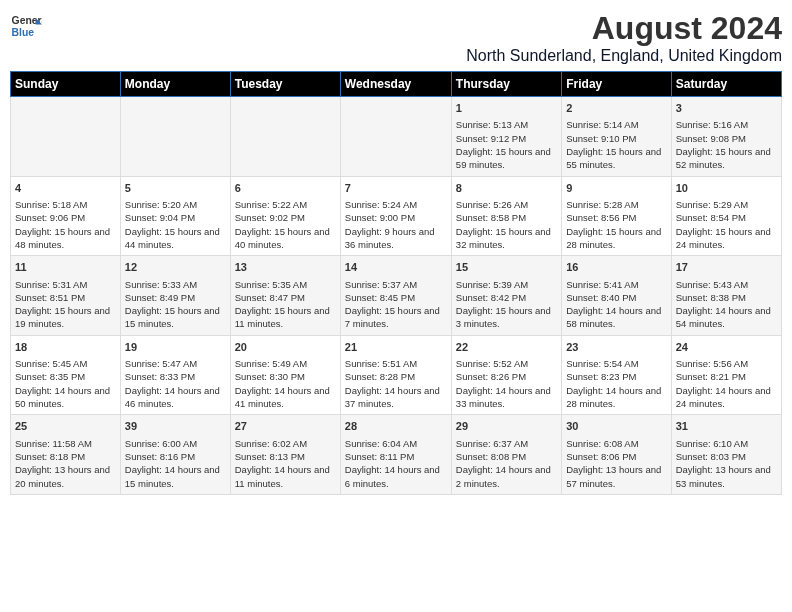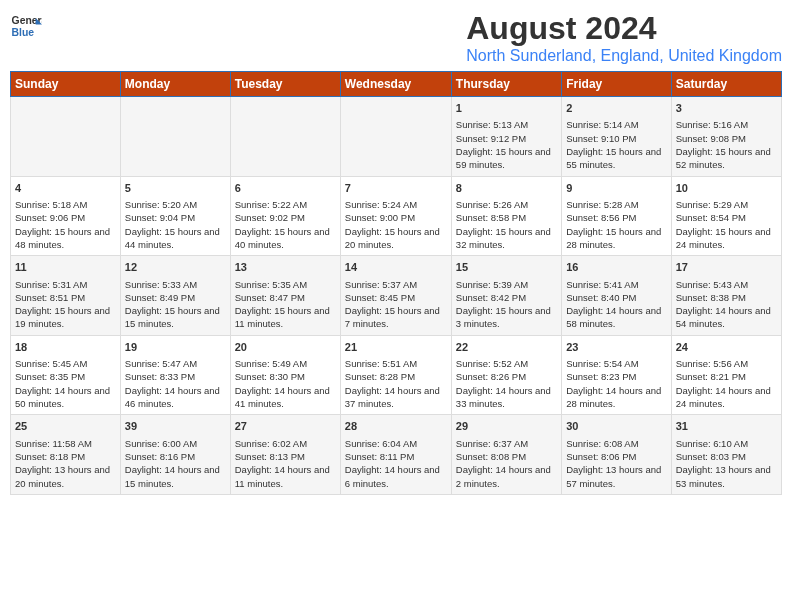--- a/index.html
+++ b/index.html
@@ -19,38 +19,39 @@
     .logo {
       display: flex;
       align-items: center;
       gap: 4px;
     }
     .logo-icon {
       width: 32px;
       height: 32px;
     }
     .title-area {
-      text-align: left;
+      text-align: right;
     }
     .main-title {
       font-size: 32px;
       font-weight: bold;
       color: #333;
     }
     .sub-title {
       font-size: 16px;
-      color: #3b82f6;
+      color: #0f172a;
     }
     table {
       width: 100%;
       border-collapse: collapse;
       font-size: 10.5px;
     }
     thead tr {
-      background-color: #c2410c;
+      background-color: #000000;
+      text-decoration: underline;
     }
     thead th {
       color: #fff;
       padding: 5px 4px;
       text-align: left;
       font-weight: bold;
       font-size: 12px;
       border: 1px solid #2e6eb5;
     }
     tbody tr {
@@ -149,21 +150,21 @@
         <td>
           <span class="day-num">6</span>
           <div class="cell-text">Sunrise: 5:22 AM</div>
           <div class="cell-text">Sunset: 9:02 PM</div>
           <div class="cell-text">Daylight: 15 hours and 40 minutes.</div>
         </td>
         <td>
           <span class="day-num">7</span>
           <div class="cell-text">Sunrise: 5:24 AM</div>
           <div class="cell-text">Sunset: 9:00 PM</div>
-          <div class="cell-text">Daylight: 15 hours and 20 minutes.</div>
+          <div class="cell-text">Daylight: 9 hours and 36 minutes.</div>
         </td>
         <td>
           <span class="day-num">8</span>
           <div class="cell-text">Sunrise: 5:26 AM</div>
           <div class="cell-text">Sunset: 8:58 PM</div>
           <div class="cell-text">Daylight: 15 hours and 32 minutes.</div>
         </td>
         <td>
           <span class="day-num">9</span>
           <div class="cell-text">Sunrise: 5:28 AM</div>

